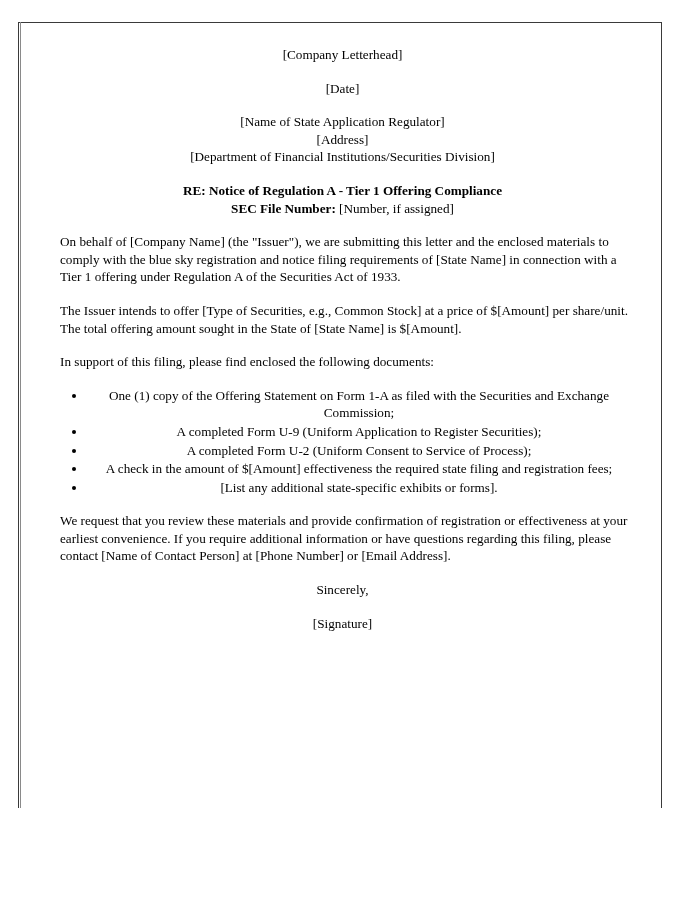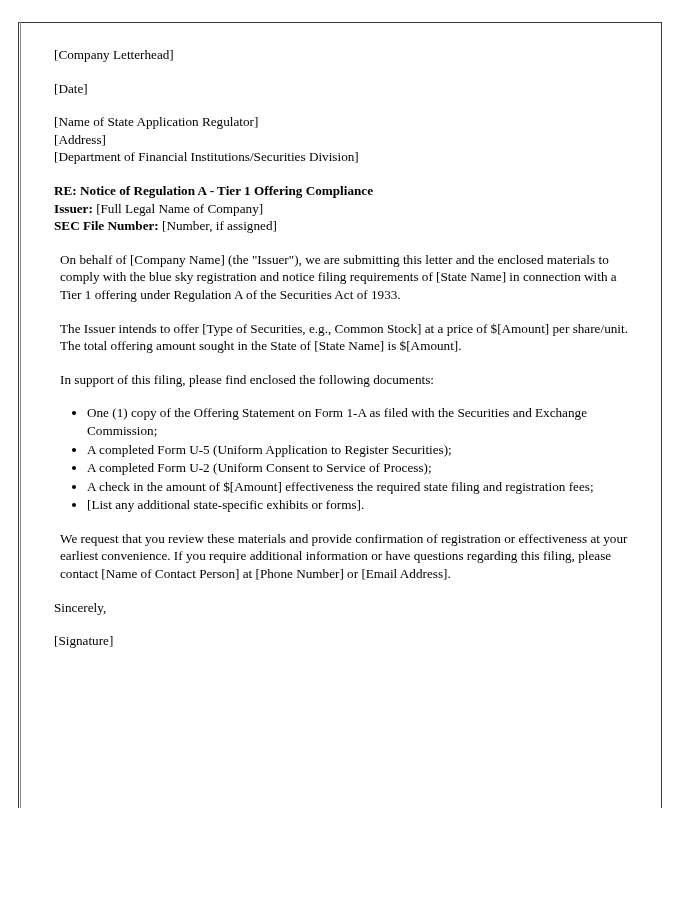--- a/index.html
+++ b/index.html
@@ -45,20 +45,21 @@
   .content {
     position: absolute;
     left: 46px;
     top: 46px;
     width: 585px;
     font-size: 13.2px;
     line-height: 17.6px;
   }
   .block {
     margin: 0 0 16px 8px;
+    text-align: center;
   }
   .line {
     margin: 0;
     padding: 0;
     white-space: pre-wrap;
   }
   .bold {
     font-weight: bold;
   }
   .para {
@@ -66,20 +67,21 @@
     text-align: left;
   }
   ul.doc-list {
     margin: 0 0 16px 0;
     padding-left: 34px;
     list-style: disc;
   }
   ul.doc-list li {
     margin: 0 0 1px 7px;
     padding: 0;
+    text-align: center;
   }
 </style>
 </head>
 <body>
 
 <div class="page">
   <div class="doc-frame"></div>
   <div class="doc-frame-inner-left"></div>
 
   <div class="content">
@@ -93,32 +95,31 @@
     </div>
 
     <div class="block">
       <p class="line">[Name of State Application Regulator]</p>
       <p class="line">[Address]</p>
       <p class="line">[Department of Financial Institutions/Securities Division]</p>
     </div>
 
     <div class="block">
       <p class="line bold">RE: Notice of Regulation A - Tier 1 Offering Compliance</p>
-      <p class="line"><span class="bold">Issuer:</span> <span>[Full Legal Name of Company]</span></p>
       <p class="line"><span class="bold">SEC File Number:</span> <span>[Number, if assigned]</span></p>
     </div>
 
 
     <p class="para">On behalf of [Company Name] (the "Issuer"), we are submitting this letter and the enclosed materials to comply with the blue sky registration and notice filing requirements of [State Name] in connection with a Tier 1 offering under Regulation A of the Securities Act of 1933.</p>
     <p class="para">The Issuer intends to offer [Type of Securities, e.g., Common Stock] at a price of $[Amount] per share/unit. The total offering amount sought in the State of [State Name] is $[Amount].</p>
     <p class="para">In support of this filing, please find enclosed the following documents:</p>
 
     <ul class="doc-list">
       <li>One (1) copy of the Offering Statement on Form 1-A as filed with the Securities and Exchange Commission;</li>
-      <li>A completed Form U-5 (Uniform Application to Register Securities);</li>
+      <li>A completed Form U-9 (Uniform Application to Register Securities);</li>
       <li>A completed Form U-2 (Uniform Consent to Service of Process);</li>
       <li>A check in the amount of $[Amount] effectiveness the required state filing and registration fees;</li>
       <li>[List any additional state-specific exhibits or forms].</li>
     </ul>
 
     <p class="para">We request that you review these materials and provide confirmation of registration or effectiveness at your earliest convenience. If you require additional information or have questions regarding this filing, please contact [Name of Contact Person] at [Phone Number] or [Email Address].</p>
 
     <div class="block">
       <p class="line">Sincerely,</p>
     </div>

